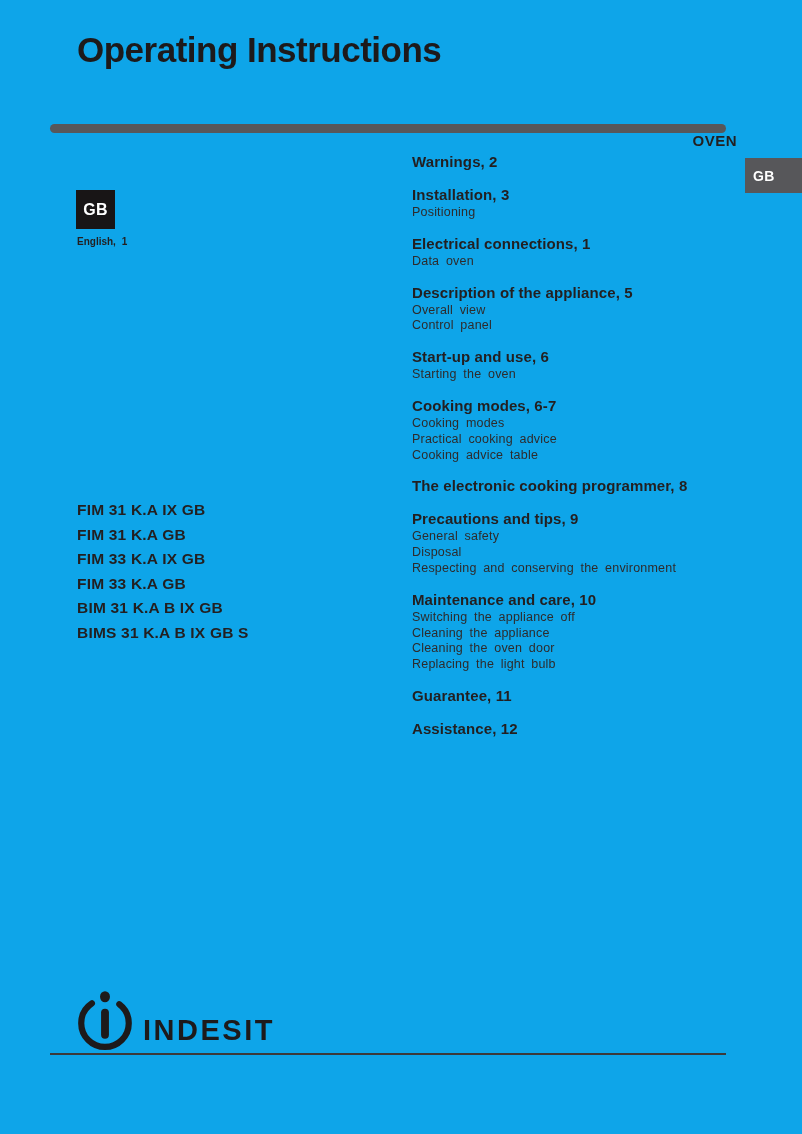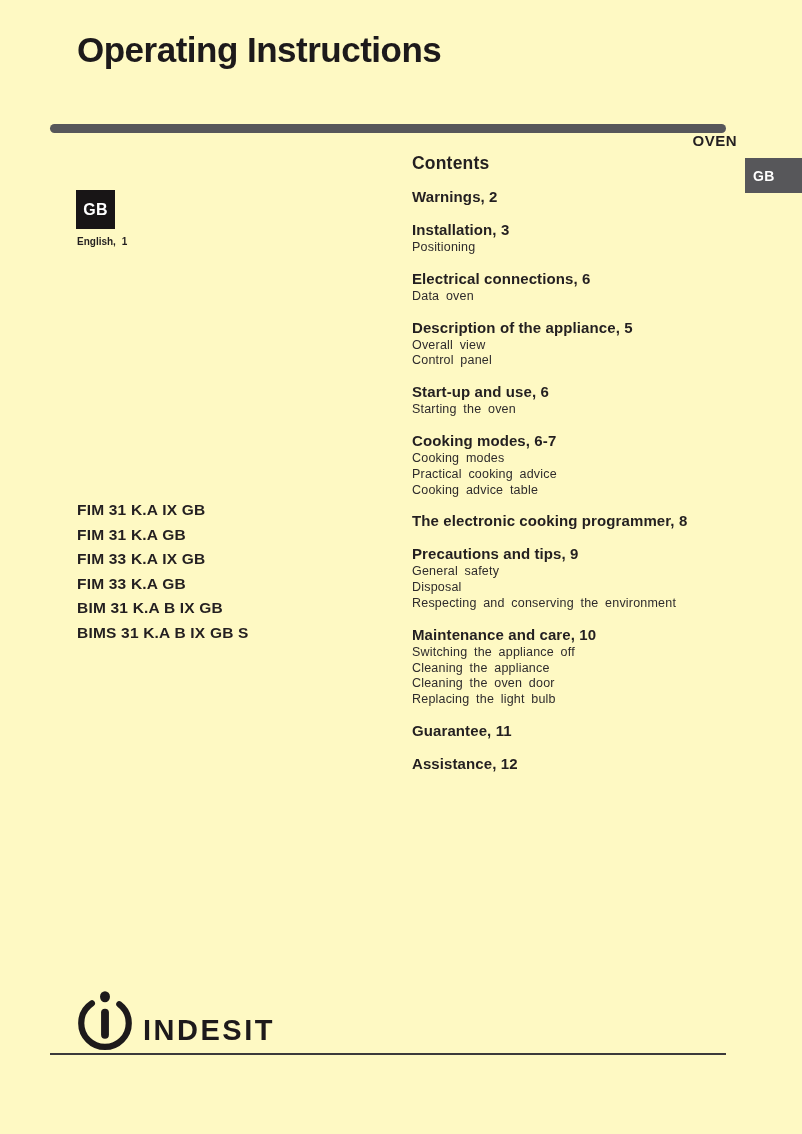--- a/index.html
+++ b/index.html
@@ -1,19 +1,19 @@
 <!DOCTYPE html>
 <html><head>
 <meta charset="utf-8">
 <style>
   html,body{margin:0;padding:0;background:#e8e8e8;}
   .page{
     position:relative;
     width:802px;height:1134px;
-    background:#fef9c3;
+    background:#0ea5e9;
     font-family:"Liberation Sans","DejaVu Sans",sans-serif;
     color:#231f20;
     overflow:hidden;
   }
   .doc-title{
     position:absolute;left:77px;top:30px;
     font-size:35px;font-weight:bold;letter-spacing:-0.5px;
     color:#1d1a1b;
   }
   .appliance-type{
@@ -99,31 +99,30 @@
   <div class="models" id="model-list">
       <div class="model-line">FIM 31 K.A IX GB</div>
       <div class="model-line">FIM 31 K.A GB</div>
       <div class="model-line">FIM 33 K.A IX GB</div>
       <div class="model-line">FIM 33 K.A GB</div>
       <div class="model-line">BIM 31 K.A B IX GB</div>
       <div class="model-line">BIMS 31 K.A B IX GB S</div>
     </div>
 
   <div class="contents-col">
-    <div class="contents-heading">Contents</div>
     <div id="toc">
         <div class="toc-section">
           <div class="toc-title">Warnings, 2</div>
         </div>
         <div class="toc-section">
           <div class="toc-title">Installation, 3</div>
           <div class="toc-item">Positioning</div>
         </div>
         <div class="toc-section">
-          <div class="toc-title">Electrical connections, 6</div>
+          <div class="toc-title">Electrical connections, 1</div>
           <div class="toc-item">Data oven</div>
         </div>
         <div class="toc-section">
           <div class="toc-title">Description of the appliance, 5</div>
           <div class="toc-item">Overall view</div>
           <div class="toc-item">Control panel</div>
         </div>
         <div class="toc-section">
           <div class="toc-title">Start-up and use, 6</div>
           <div class="toc-item">Starting the oven</div>

